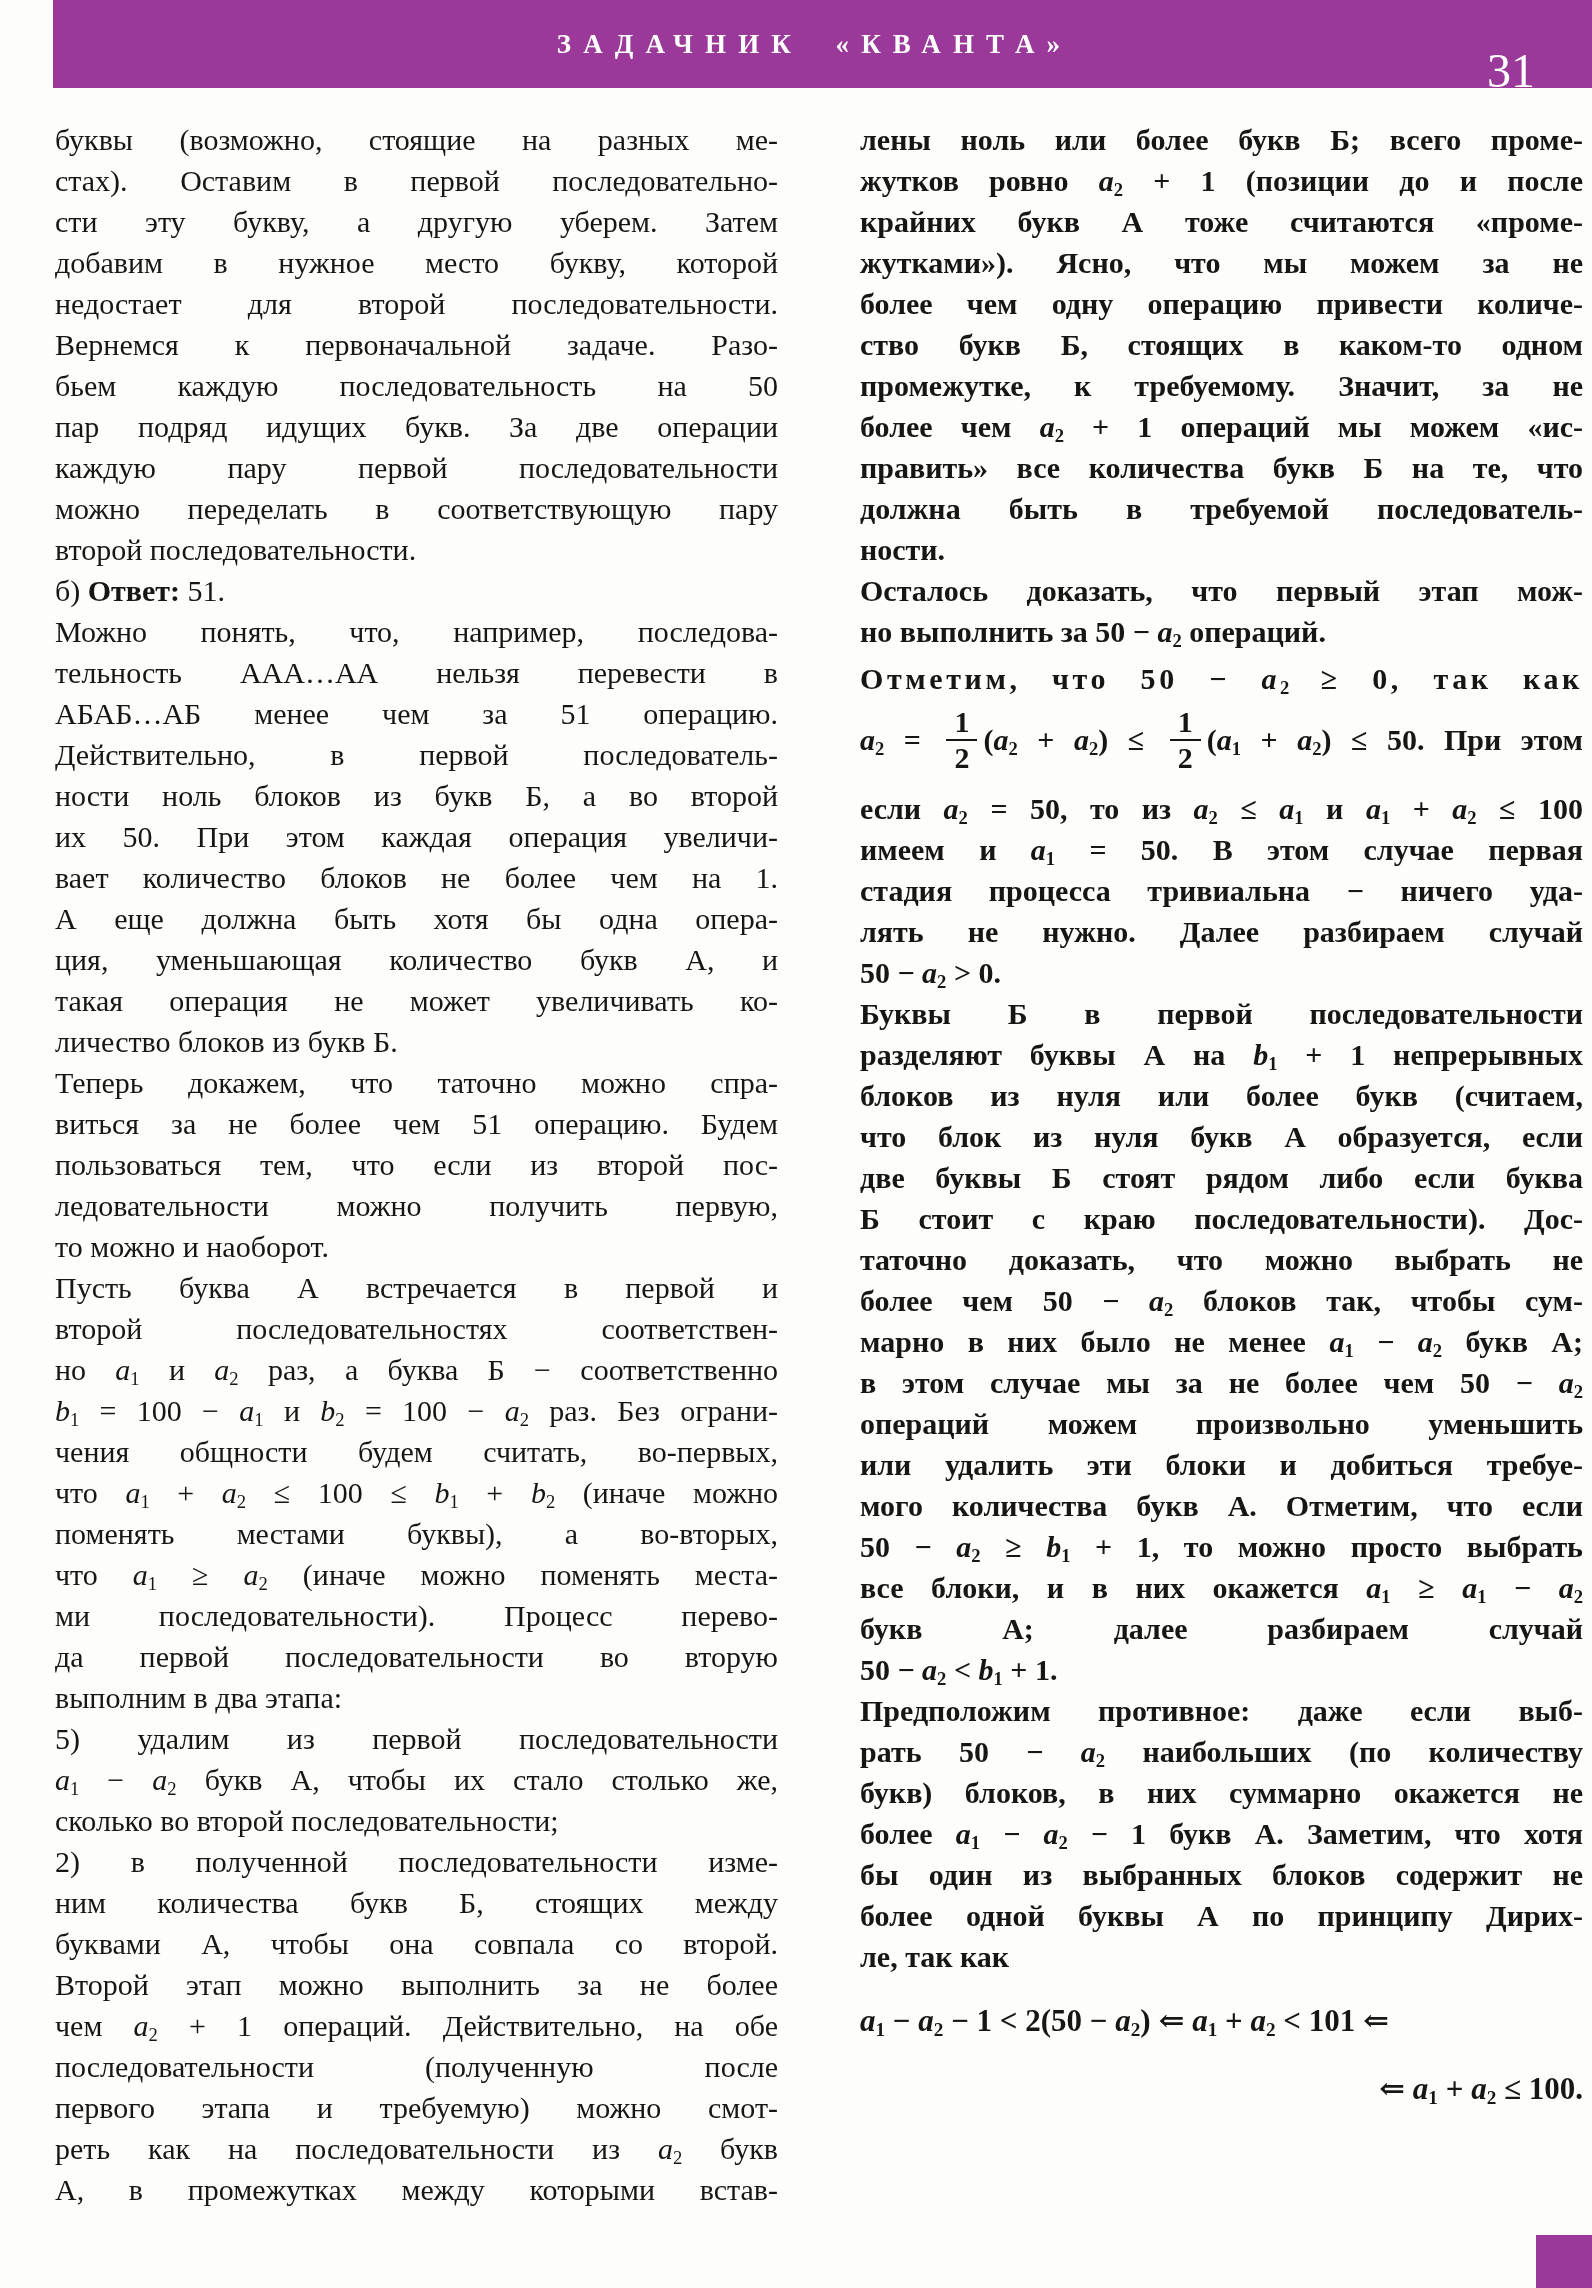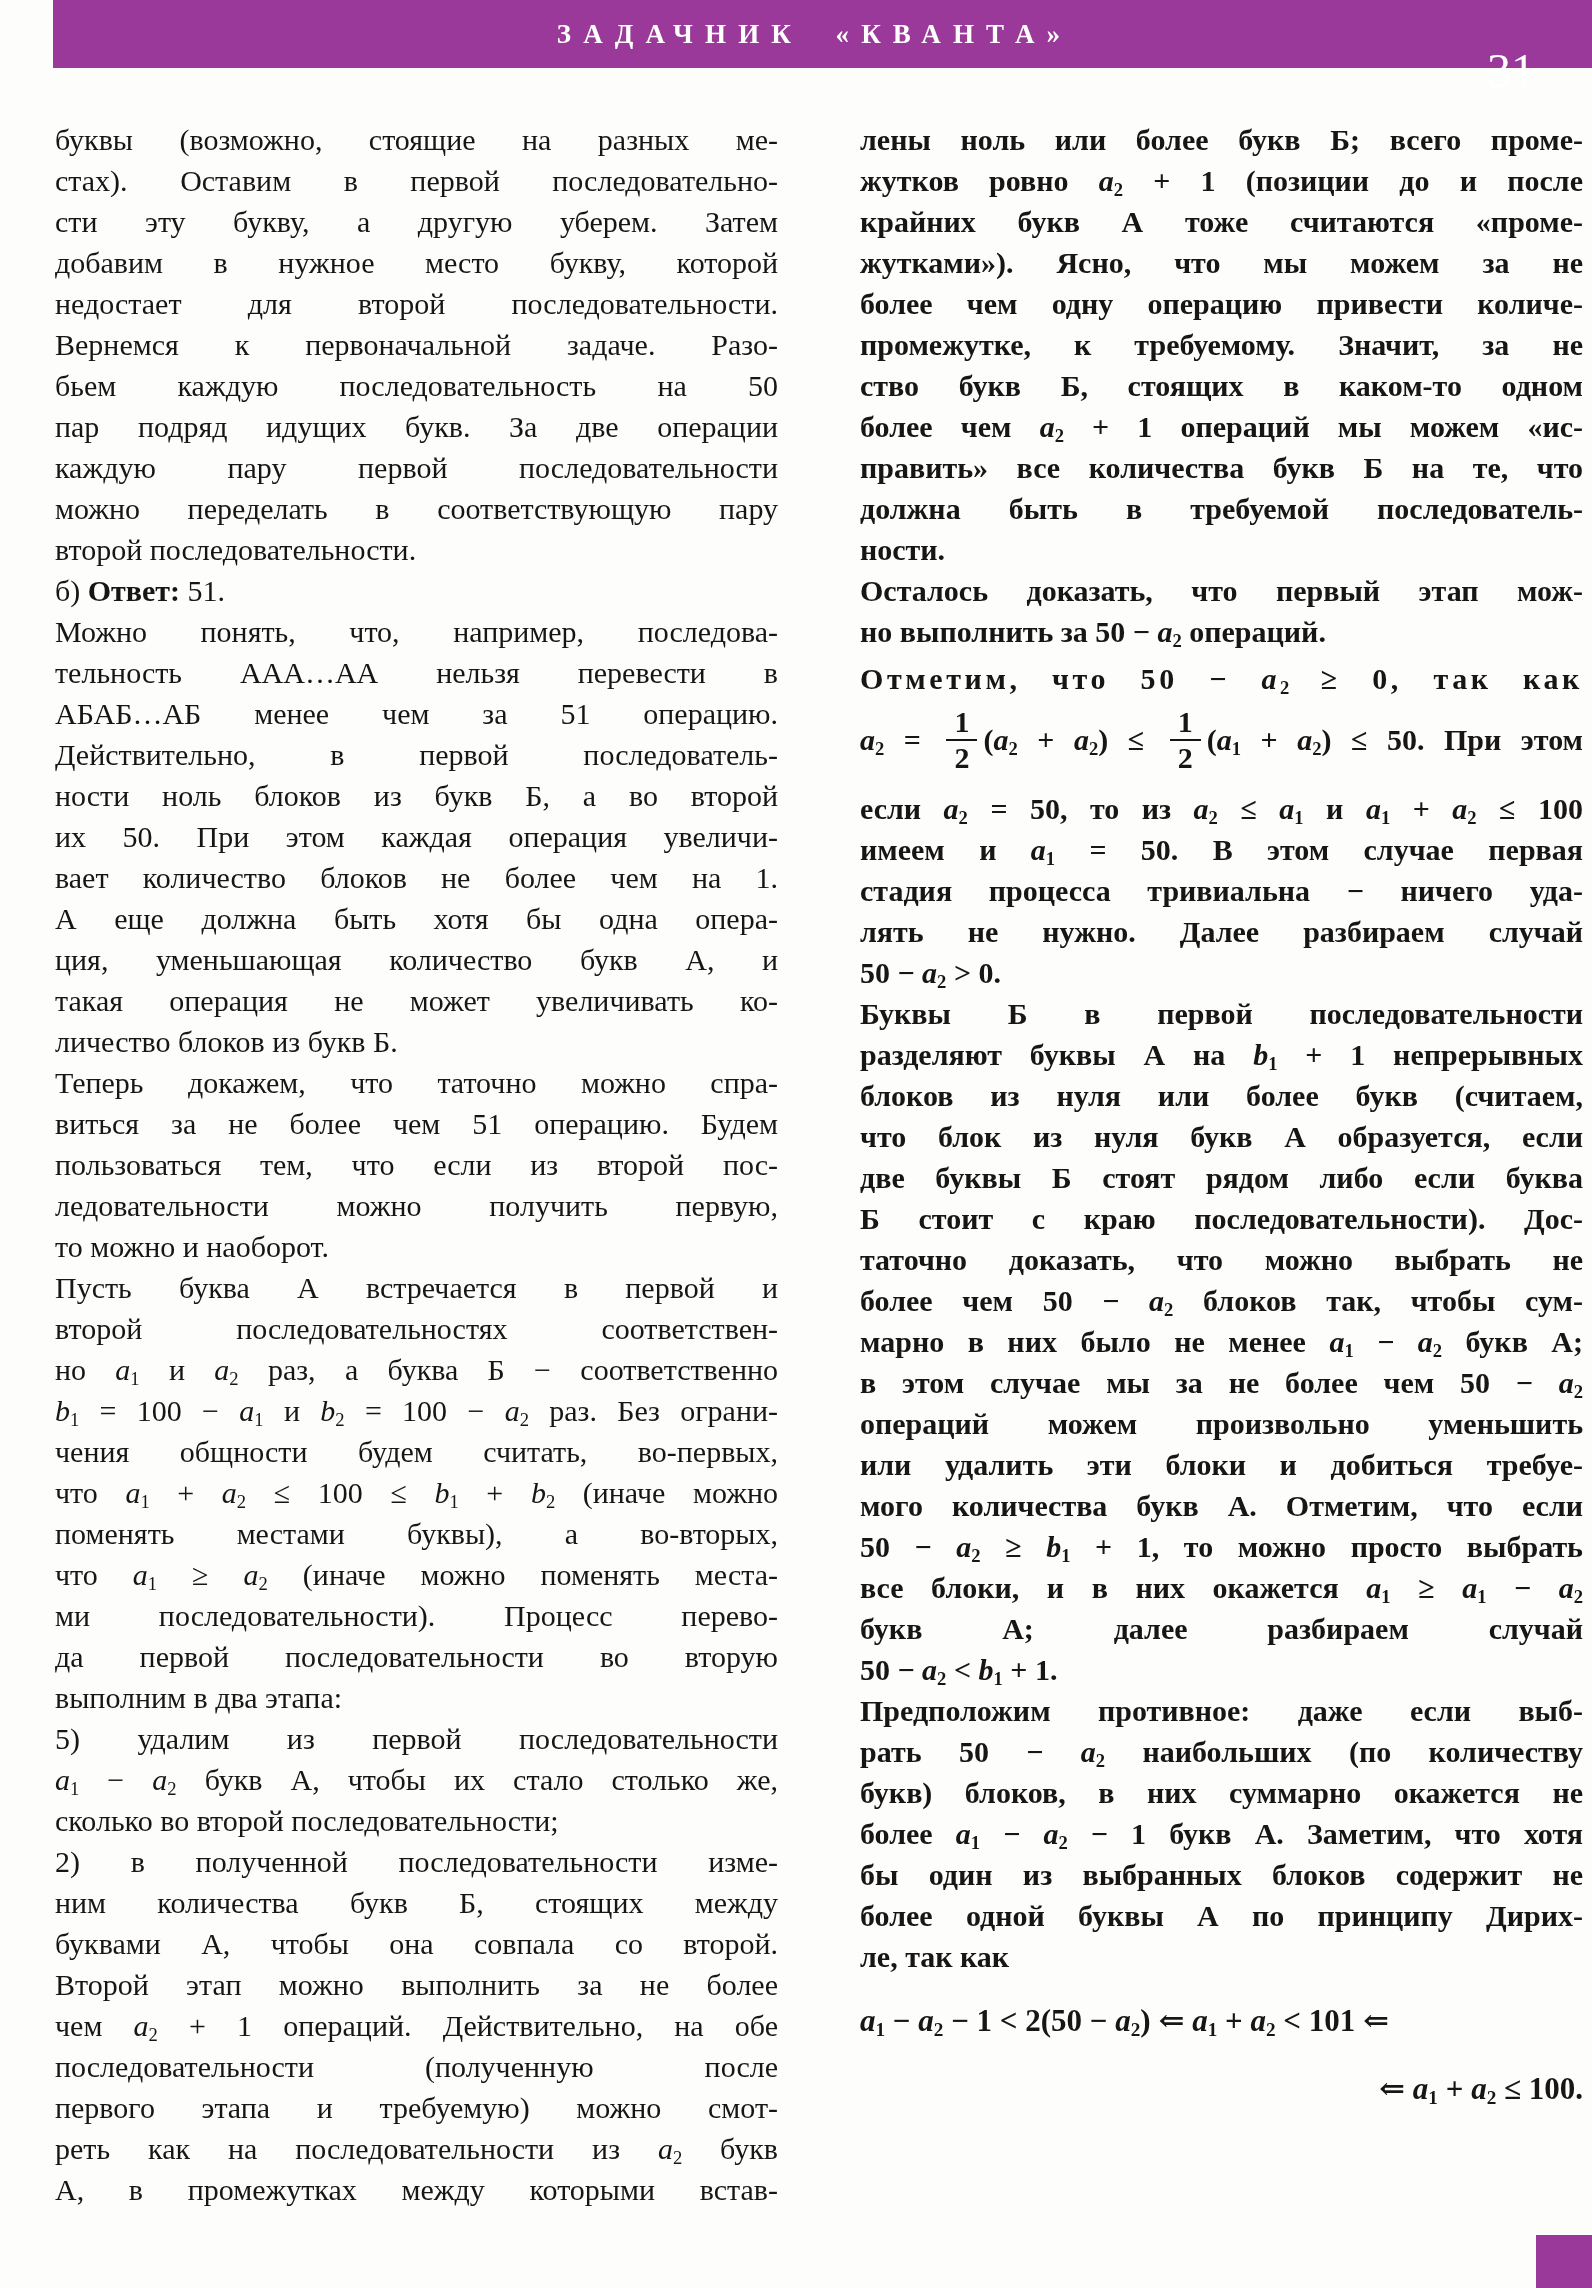--- a/index.html
+++ b/index.html
@@ -2,21 +2,21 @@
 <html lang="ru" style="--accent: #9a3999;"><head>
 <meta charset="utf-8">
 <style>
   html,body{margin:0;padding:0;}
   body{
     width:1592px;height:2289px;position:relative;overflow:hidden;
     background:#fdfdfc;color:#171614;
     font-family:"Liberation Serif","DejaVu Serif",serif;
   }
   .header-bar{
-    position:absolute;left:53px;top:0;right:0;height:68px;
+    position:absolute;left:53px;top:0;right:0;height:88px;
     background:var(--accent,#9a3999);
     display:flex;align-items:center;justify-content:center;
   }
   .header-title{
     color:#fff;font-size:27px;font-weight:600;
     letter-spacing:0.45em;word-spacing:0.5em;white-space:nowrap;
     transform:translateX(-8px);
   }
   .page-num{
     position:absolute;right:57px;top:47px;color:#fff;
@@ -110,22 +110,22 @@
       <div class="tline">первого этапа и требуемую) можно смот-</div>
       <div class="tline">реть как на последовательности из <i>a</i><sub>2</sub> букв</div>
       <div class="tline">А, в промежутках между которыми встав-</div>
     </main>
   <main class="col col-right">
       <div class="tline">лены ноль или более букв Б; всего проме-</div>
       <div class="tline">жутков ровно <i>a</i><sub>2</sub> + 1 (позиции до и после</div>
       <div class="tline">крайних букв А тоже считаются «проме-</div>
       <div class="tline">жутками»). Ясно, что мы можем за не</div>
       <div class="tline">более чем одну операцию привести количе-</div>
+      <div class="tline">ство букв Б, стоящих в каком-то одном</div>
       <div class="tline">промежутке, к требуемому. Значит, за не</div>
-      <div class="tline">ство букв Б, стоящих в каком-то одном</div>
       <div class="tline">более чем <i>a</i><sub>2</sub> + 1 операций мы можем «ис-</div>
       <div class="tline">править» все количества букв Б на те, что</div>
       <div class="tline">должна быть в требуемой последователь-</div>
       <div class="tline end">ности.</div>
       <div class="tline">Осталось доказать, что первый этап мож-</div>
       <div class="tline end">но выполнить за 50 − <i>a</i><sub>2</sub> операций.</div>
       <div class="tline spaced">Отметим, что 50 − <i>a</i><sub>2</sub> ≥ 0, так как</div>
       <div class="tline fracline"><i>a</i><sub>2</sub> = <span class="frac">
           <span class="num">1</span>
           <span class="den">2</span>

